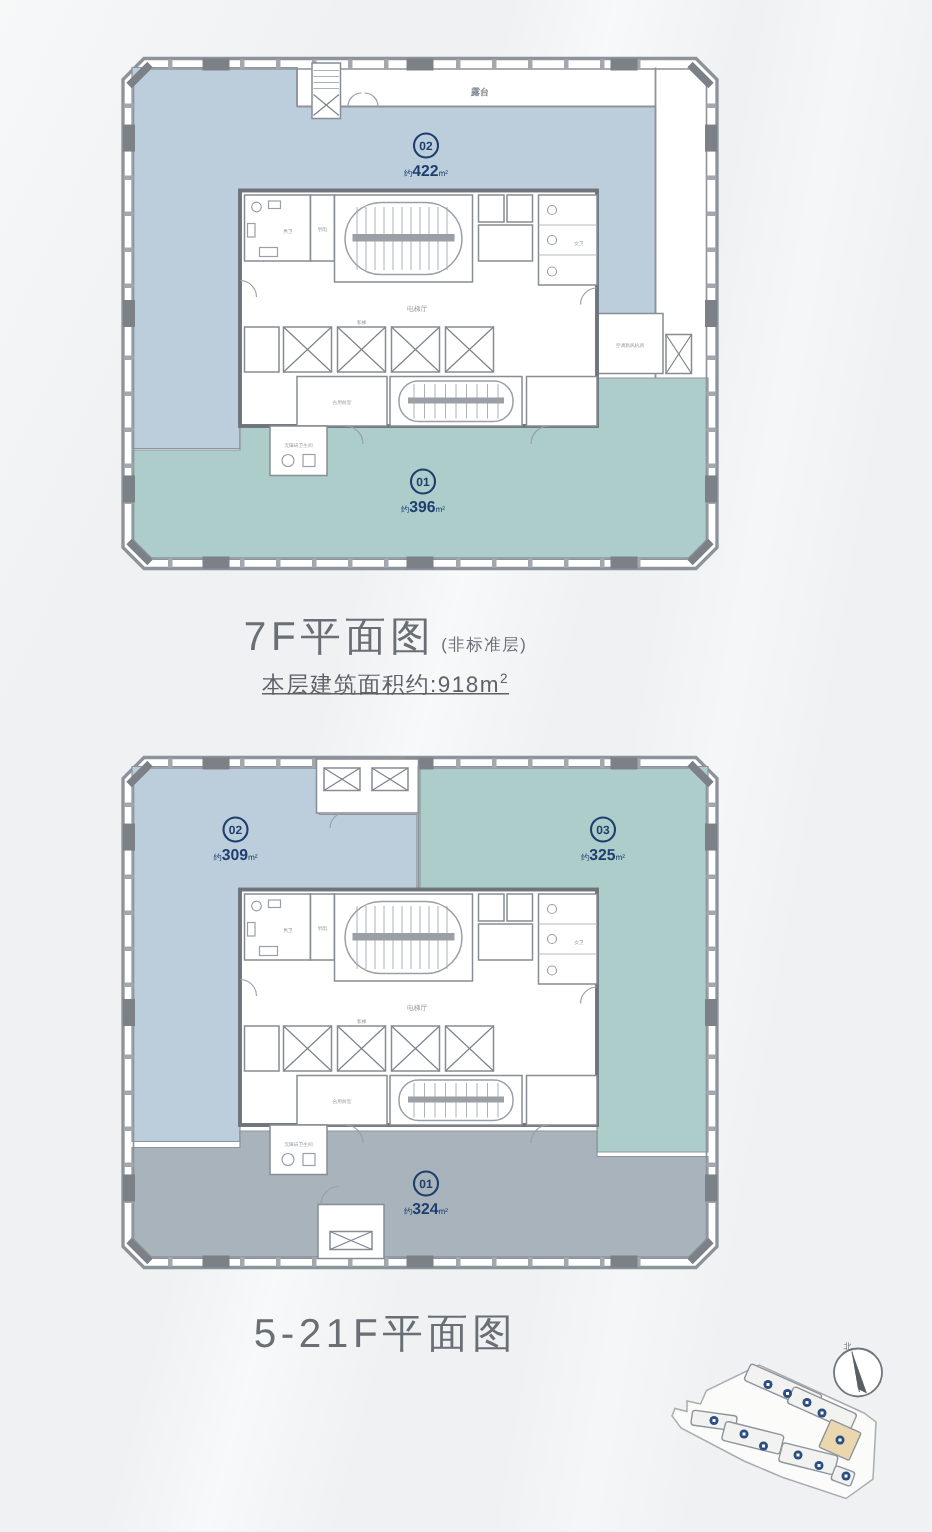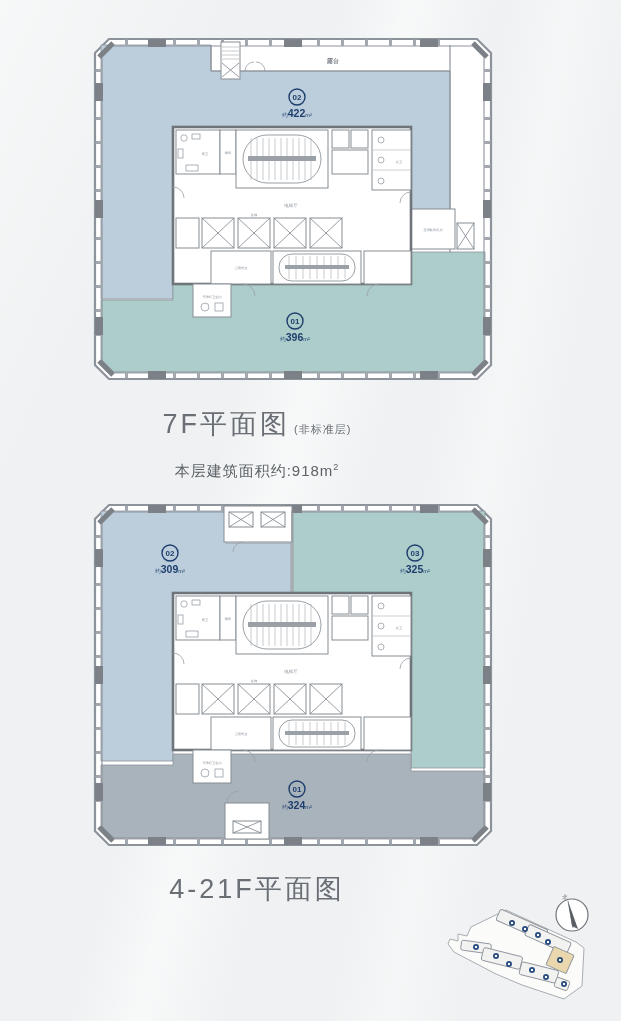--- a/index.html
+++ b/index.html
@@ -10,21 +10,21 @@
     overflow:hidden;
   }
   .stage{
     position:relative;width:621px;height:1021px;
     background:
       linear-gradient(105deg, rgba(255,255,255,0) 38%, rgba(255,255,255,.55) 46%, rgba(255,255,255,0) 56%),
       linear-gradient(100deg, rgba(255,255,255,0) 63%, rgba(255,255,255,.4) 71%, rgba(255,255,255,0) 80%),
       linear-gradient(115deg, rgba(255,255,255,.5) 0%, rgba(255,255,255,0) 22%),
       #eff1f2;
   }
-  .plan{position:absolute;left:93px;width:400px;height:344px;}
+  .plan{position:absolute;left:80px;width:400px;height:344px;}
   .plan7{top:37px;}
   .plan8{top:503px;}
   svg{display:block;}
   
   .outer{fill:#ffffff;stroke:#8d939b;stroke-width:2.2;}
   .ring{fill:none;stroke:#8d939b;stroke-width:1.1;}
   .chamfer{stroke:#7c8187;stroke-width:5;fill:none;stroke-linecap:butt;}
   .zone{stroke:#8d939b;stroke-width:.8;}
   .corew{fill:#ffffff;stroke:#6f747b;stroke-width:2.6;}
   .room{fill:#ffffff;stroke:#878d93;stroke-width:1;}
@@ -41,21 +41,21 @@
   .terr{font-size:6px;fill:#7d838a;text-anchor:middle;font-weight:bold;}
   .badge-c{fill:none;stroke:#1e3e6e;stroke-width:1.4;}
   .badge-n{font-size:8px;font-weight:bold;fill:#1e3e6e;text-anchor:middle;}
   .badge-a{text-anchor:middle;fill:#1e3e6e;}
   .sm{font-size:5.5px;}
   .big{font-size:10.5px;font-weight:bold;}
   
   .caption{position:absolute;left:0;width:514px;text-align:center;color:#696f75;}
   .cap-title{font-size:27px;letter-spacing:3px;color:#696f75;}
   .cap-note{font-size:11px;letter-spacing:1px;margin-left:4px;}
-  .cap-sub{font-size:15px;letter-spacing:1px;color:#5c6267;margin-top:20px;}
+  .cap-sub{font-size:15px;letter-spacing:1px;color:#5c6267;margin-top:5px;text-decoration:underline;}
   .cap-sub sup{font-size:9px;}
   
   .siteplan{position:absolute;left:436px;top:868px;width:180px;height:150px;}
   .site-outline{fill:#fbfbfa;stroke:#a8adb2;stroke-width:1;}
   .bld{fill:#f2f2f0;stroke:#8d939b;stroke-width:.9;}
   .bld-hl{fill:#ead7ae;stroke:#8d939b;stroke-width:.9;}
   .dot{fill:#2c4f82;}
   .dotc{fill:#ffffff;}
   .comp-c{fill:#ffffff;stroke:#70767c;stroke-width:1.2;}
   .needle{fill:#5a5f65;}
@@ -460,21 +460,21 @@
       </g>
       <g>
         <circle class="badge-c" cx="204" cy="286" r="8"></circle>
         <text class="badge-n" x="204" y="289">01</text>
         <text class="badge-a" x="204" y="306"><tspan class="sm">约</tspan><tspan class="big">324</tspan><tspan class="sm">m²</tspan></text>
       </g>
     </svg>
   </div>
 
   <div class="caption" style="top:871px">
-    <div class="cap-title"><span>4-21F平面图</span></div>
+    <div class="cap-title"><span>5-21F平面图</span></div>
   </div>
 
   <div class="siteplan">
     <svg viewBox="0 0 180 150" width="180" height="150">
       <path class="site-outline" d="M70,42 L140,74 L148,80 L146,118 L128,131 L86,117 L60,106 L18,84 L12,76 L14,71 L22,73 L22,66 L31,68 L35,59 Z"></path>
       <g>
         <rect class="bld" x="60" y="51" width="52" height="12" rx="2" transform="rotate(24 86 57)"></rect>
         <rect class="bld" x="89" y="65" width="46" height="12" rx="2" transform="rotate(24 112 71)"></rect>
         <rect class="bld" x="25" y="74" width="30" height="10" rx="2" transform="rotate(8 40 79)"></rect>
         <rect class="bld" x="46" y="84" width="40" height="13" rx="2" transform="rotate(14 66 90)"></rect>

